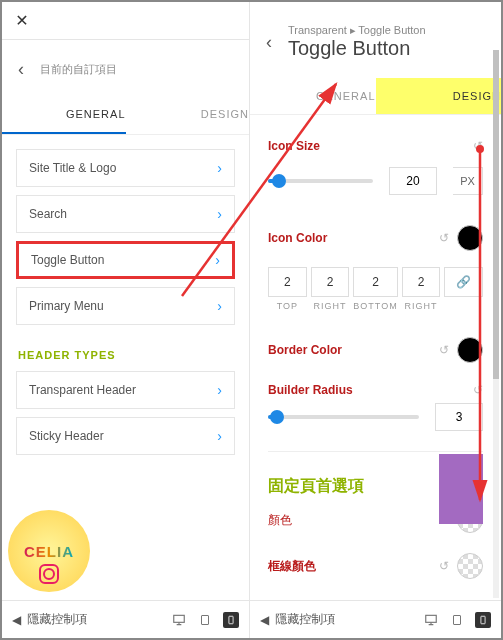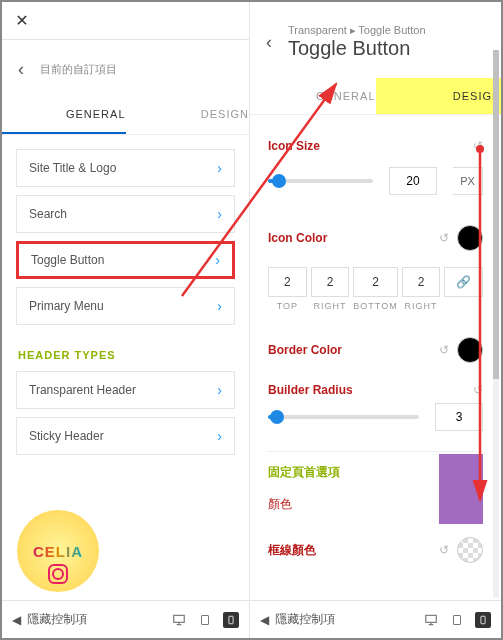--- a/index.html
+++ b/index.html
@@ -52,28 +52,28 @@
 .swatch-black { background: #000; }
 .swatch-checker { background: repeating-conic-gradient(#ddd 0 25%, #fff 0 50%) 0 0/10px 10px; }
 
 .border-grid { display: flex; gap: 4px; margin: 6px 0 16px; }
 .bw-cell { flex: 1; text-align: center; }
 .bw-val { border: 1px solid #ddd; height: 30px; display: flex; align-items: center; justify-content: center; font-size: 12px; }
 .bw-lbl { font-size: 9px; color: #999; letter-spacing: 1px; margin-top: 4px; }
 .link-cell { width: 28px; }
 .link-cell .bw-val { color: #29f; }
 
-.section-green-title { color: #8fb300; font-size: 12px; font-weight: 700; border-top: 1px solid #eee; padding-top: 12px; margin-top: 10px; }
+.section-green-title { color: #8fb300; font-size: 16px; font-weight: 700; border-top: 1px solid #eee; padding-top: 24px; margin-top: 10px; }
 
 .scrollbar-fake { position: absolute; right: 2px; top: 48px; bottom: 40px; width: 6px; background: #f0f0f0; }
 .scrollbar-thumb { position: absolute; left: 0; right: 0; top: 0; height: 60%; background: #c0c0c0; }
 
 svg.arrow-overlay { position: absolute; inset: 0; pointer-events: none; z-index: 50; }
 
-.logo-badge { position: absolute; left: 15px; bottom: 46px; width: 82px; height: 82px; border-radius: 50%; background: radial-gradient(#fff59a, #ffd24d); display: flex; align-items: center; justify-content: center; z-index: 30; }
+.logo-badge { position: absolute; left: 6px; bottom: 46px; width: 82px; height: 82px; border-radius: 50%; background: radial-gradient(#fff59a, #ffd24d); display: flex; align-items: center; justify-content: center; z-index: 30; }
 .logo-text { font-weight: 900; letter-spacing: 1px; font-size: 15px; background: linear-gradient(90deg,#e91e63,#ff9800,#00bcd4); -webkit-background-clip: text; color: transparent; text-shadow: 0 0 1px rgba(0,0,0,.1); }
 .ig-icon { position: absolute; bottom: 8px; width: 20px; height: 20px; border: 2px solid #e91e63; border-radius: 6px; display: flex; align-items: center; justify-content: center; }
 .ig-icon::after { content: ""; width: 8px; height: 8px; border: 2px solid #e91e63; border-radius: 50%; }
 
 .purple-box { position: absolute; right: 18px; top: 452px; width: 44px; height: 70px; background: #a36ac1; z-index: 40; }
 </style>
 </head>
 <body>
 
 <div class="panels">

